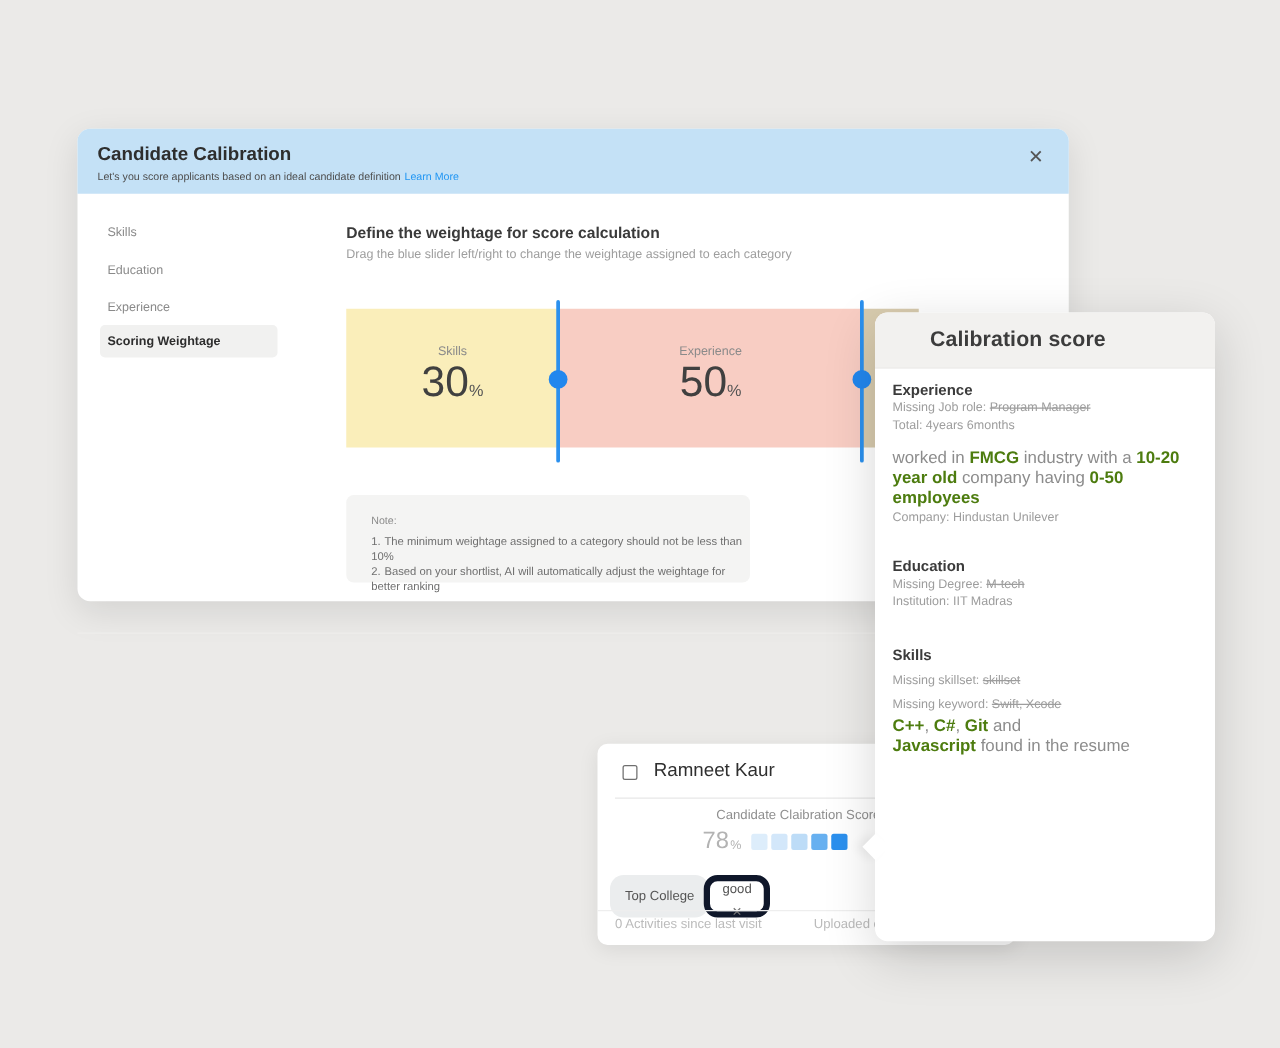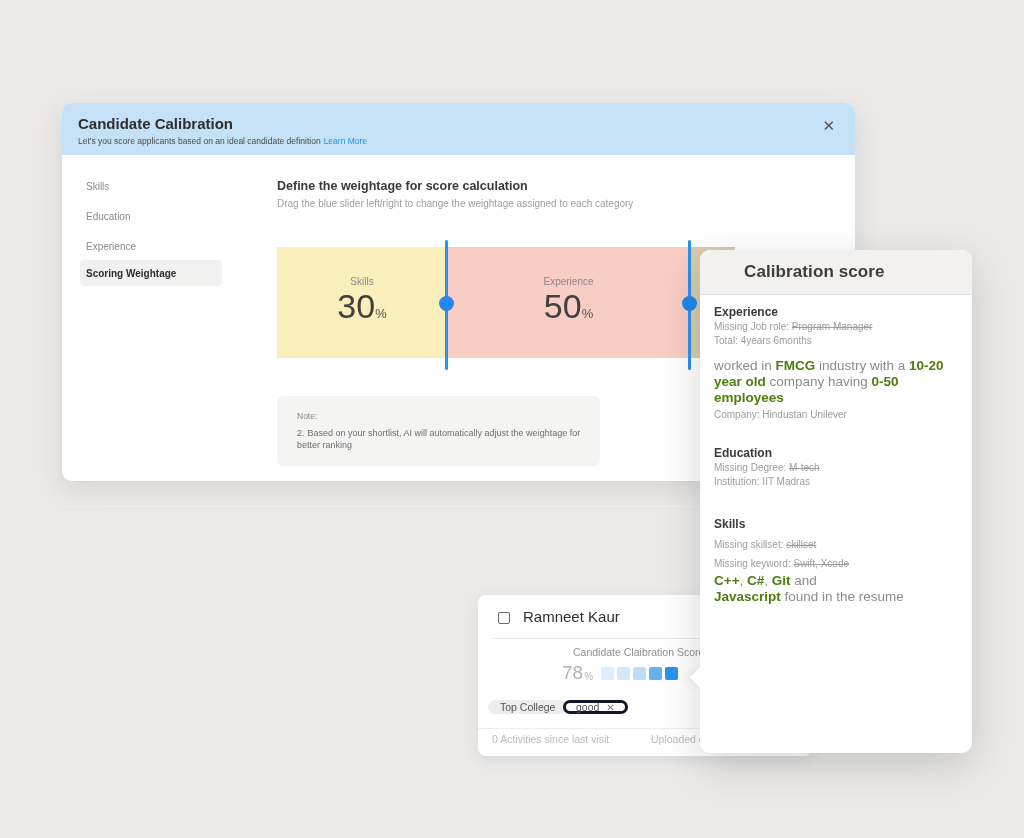--- a/index.html
+++ b/index.html
@@ -64,23 +64,23 @@
   }
   .card-checkbox { position:absolute; left:20px; top:17px; width:12px; height:12px; border:1.5px solid #6f6f6f; border-radius:2px; cursor:pointer; background:#fff; }
   .card-name { position:absolute; left:45px; top:13px; font-size:15px; color:#2f2f2f; }
   .card-divider1 { position:absolute; left:14px; right:0; top:43px; border-top:1px solid #e8e8e8; }
   .score-label { position:absolute; left:95px; top:51px; font-size:10.5px; color:#8f8f8f; }
   .score-row { position:absolute; left:84px; top:67px; display:flex; align-items:center; }
   .score-value { font-size:19px; color:#b3b3b3; }
   .score-unit { font-size:10px; color:#b3b3b3; margin-left:1px; margin-top:6px; }
   .score-squares { display:flex; gap:3px; margin-left:8px; }
   .score-square { width:13px; height:13px; border-radius:2px; }
-  .pill { position:absolute; top:105px; height:14px; border-radius:11px; font-size:10.5px; color:#555; display:flex; align-items:center; }
+  .pill { position:absolute; top:105px; height:34px; border-radius:11px; font-size:10.5px; color:#555; display:flex; align-items:center; }
   .pill-top-college { left:10px; padding:0 12px; background:#ebedee; }
-  .pill-good { left:85px; padding:0 10px; border:3px solid #0f172a; background:#fff; gap:7px; }
+  .pill-good { left:85px; padding:0 10px; border:5px solid #0f172a; background:#fff; gap:7px;flex-direction:column; }
   .pill-x { font-size:10px; color:#777; cursor:pointer; }
   .card-divider2 { position:absolute; left:0; right:0; top:133px; border-top:1px solid #eeeeee; }
   .card-footer-left { position:absolute; left:14px; top:138px; font-size:10.5px; color:#bbbbbb; }
   .card-footer-right { position:absolute; left:173px; top:138px; font-size:10.5px; color:#bbbbbb; }
 
   
   .popover {
     position:absolute; left:700px; top:250px; width:272px; height:503px;
     background:#fff; border-radius:10px;
     box-shadow:0 12px 42px rgba(0,0,0,0.16);
@@ -149,20 +149,23 @@
   <div class="seg seg-hidden"></div>
   <div class="vline vline-1"></div>
   <div class="vline vline-2"></div>
   <div class="handle handle-1"></div>
   <div class="handle handle-2"></div>
 
   <div class="note-box">
     <div class="note-label">Note:</div>
     <div class="note-items">
       <div class="note-item">
+        <span>1.</span><span>The minimum weightage assigned to a category should not be less than 10%</span>
+      </div>
+      <div class="note-item">
         <span>2.</span><span>Based on your shortlist, AI will automatically adjust the weightage for better ranking</span>
       </div>
     </div>
   </div>
 
   <div class="modal-divider"></div>
 </div>
 
 <div class="card">
   <div class="card-checkbox"></div>

